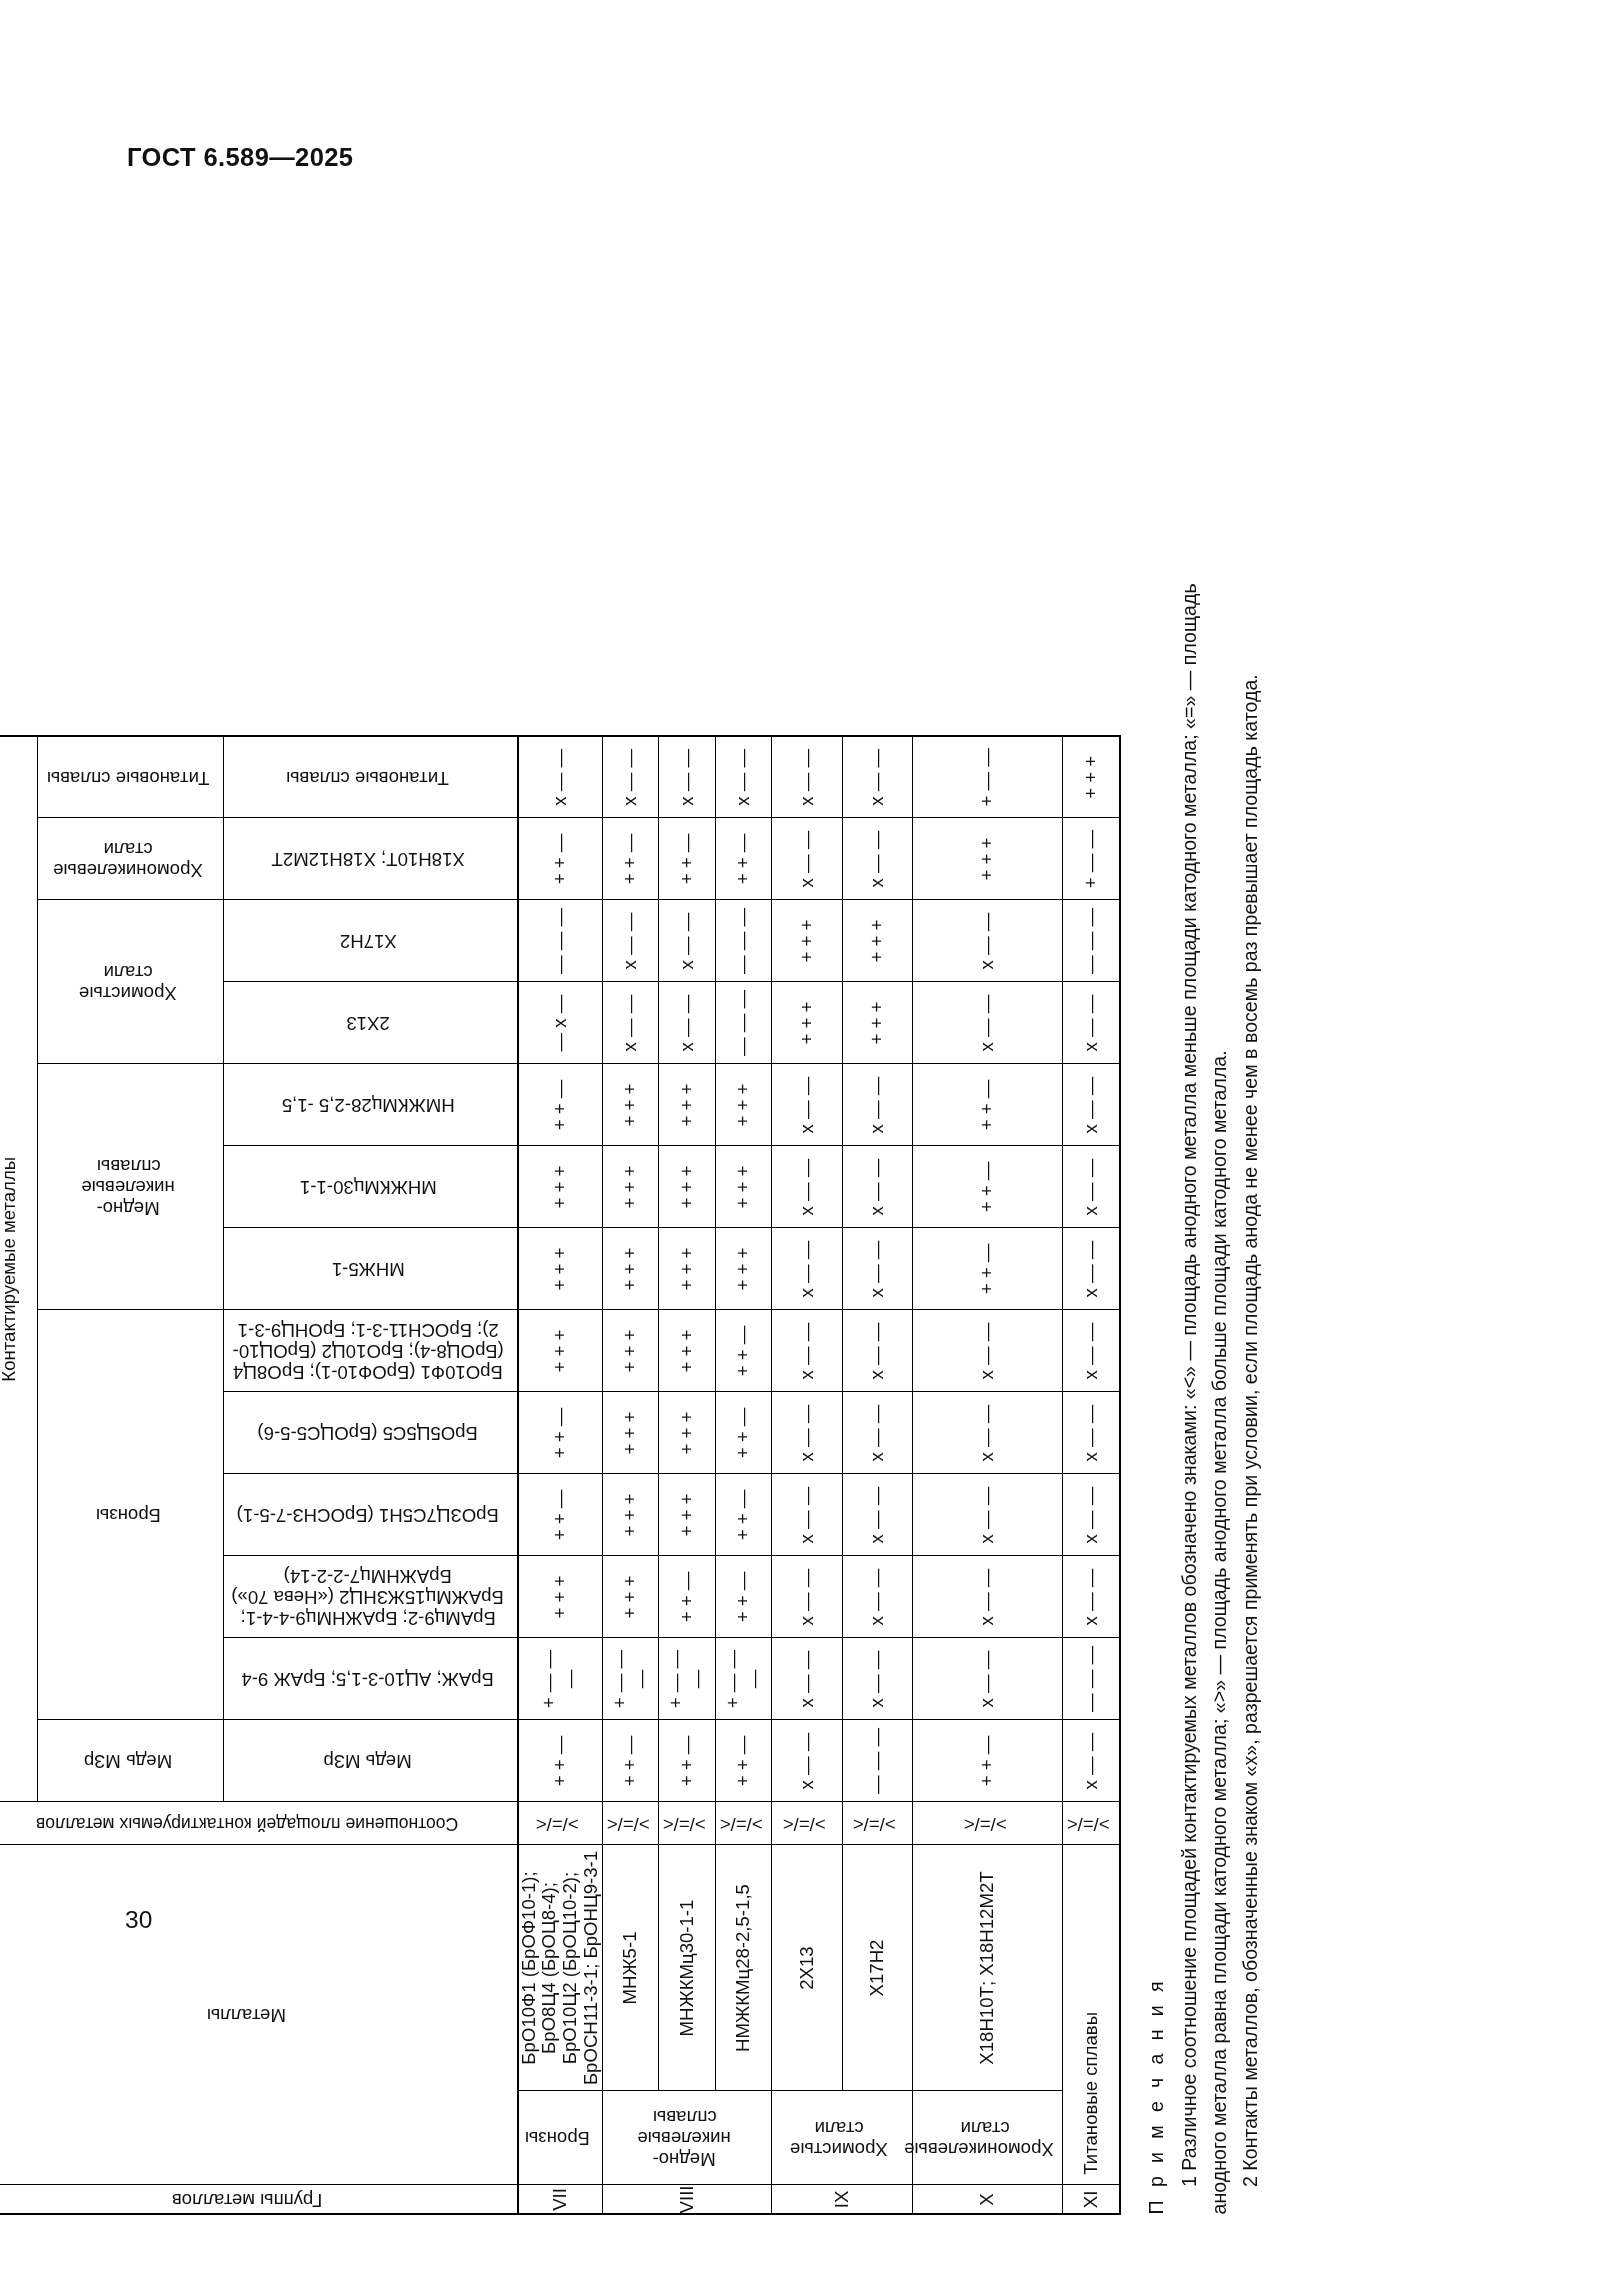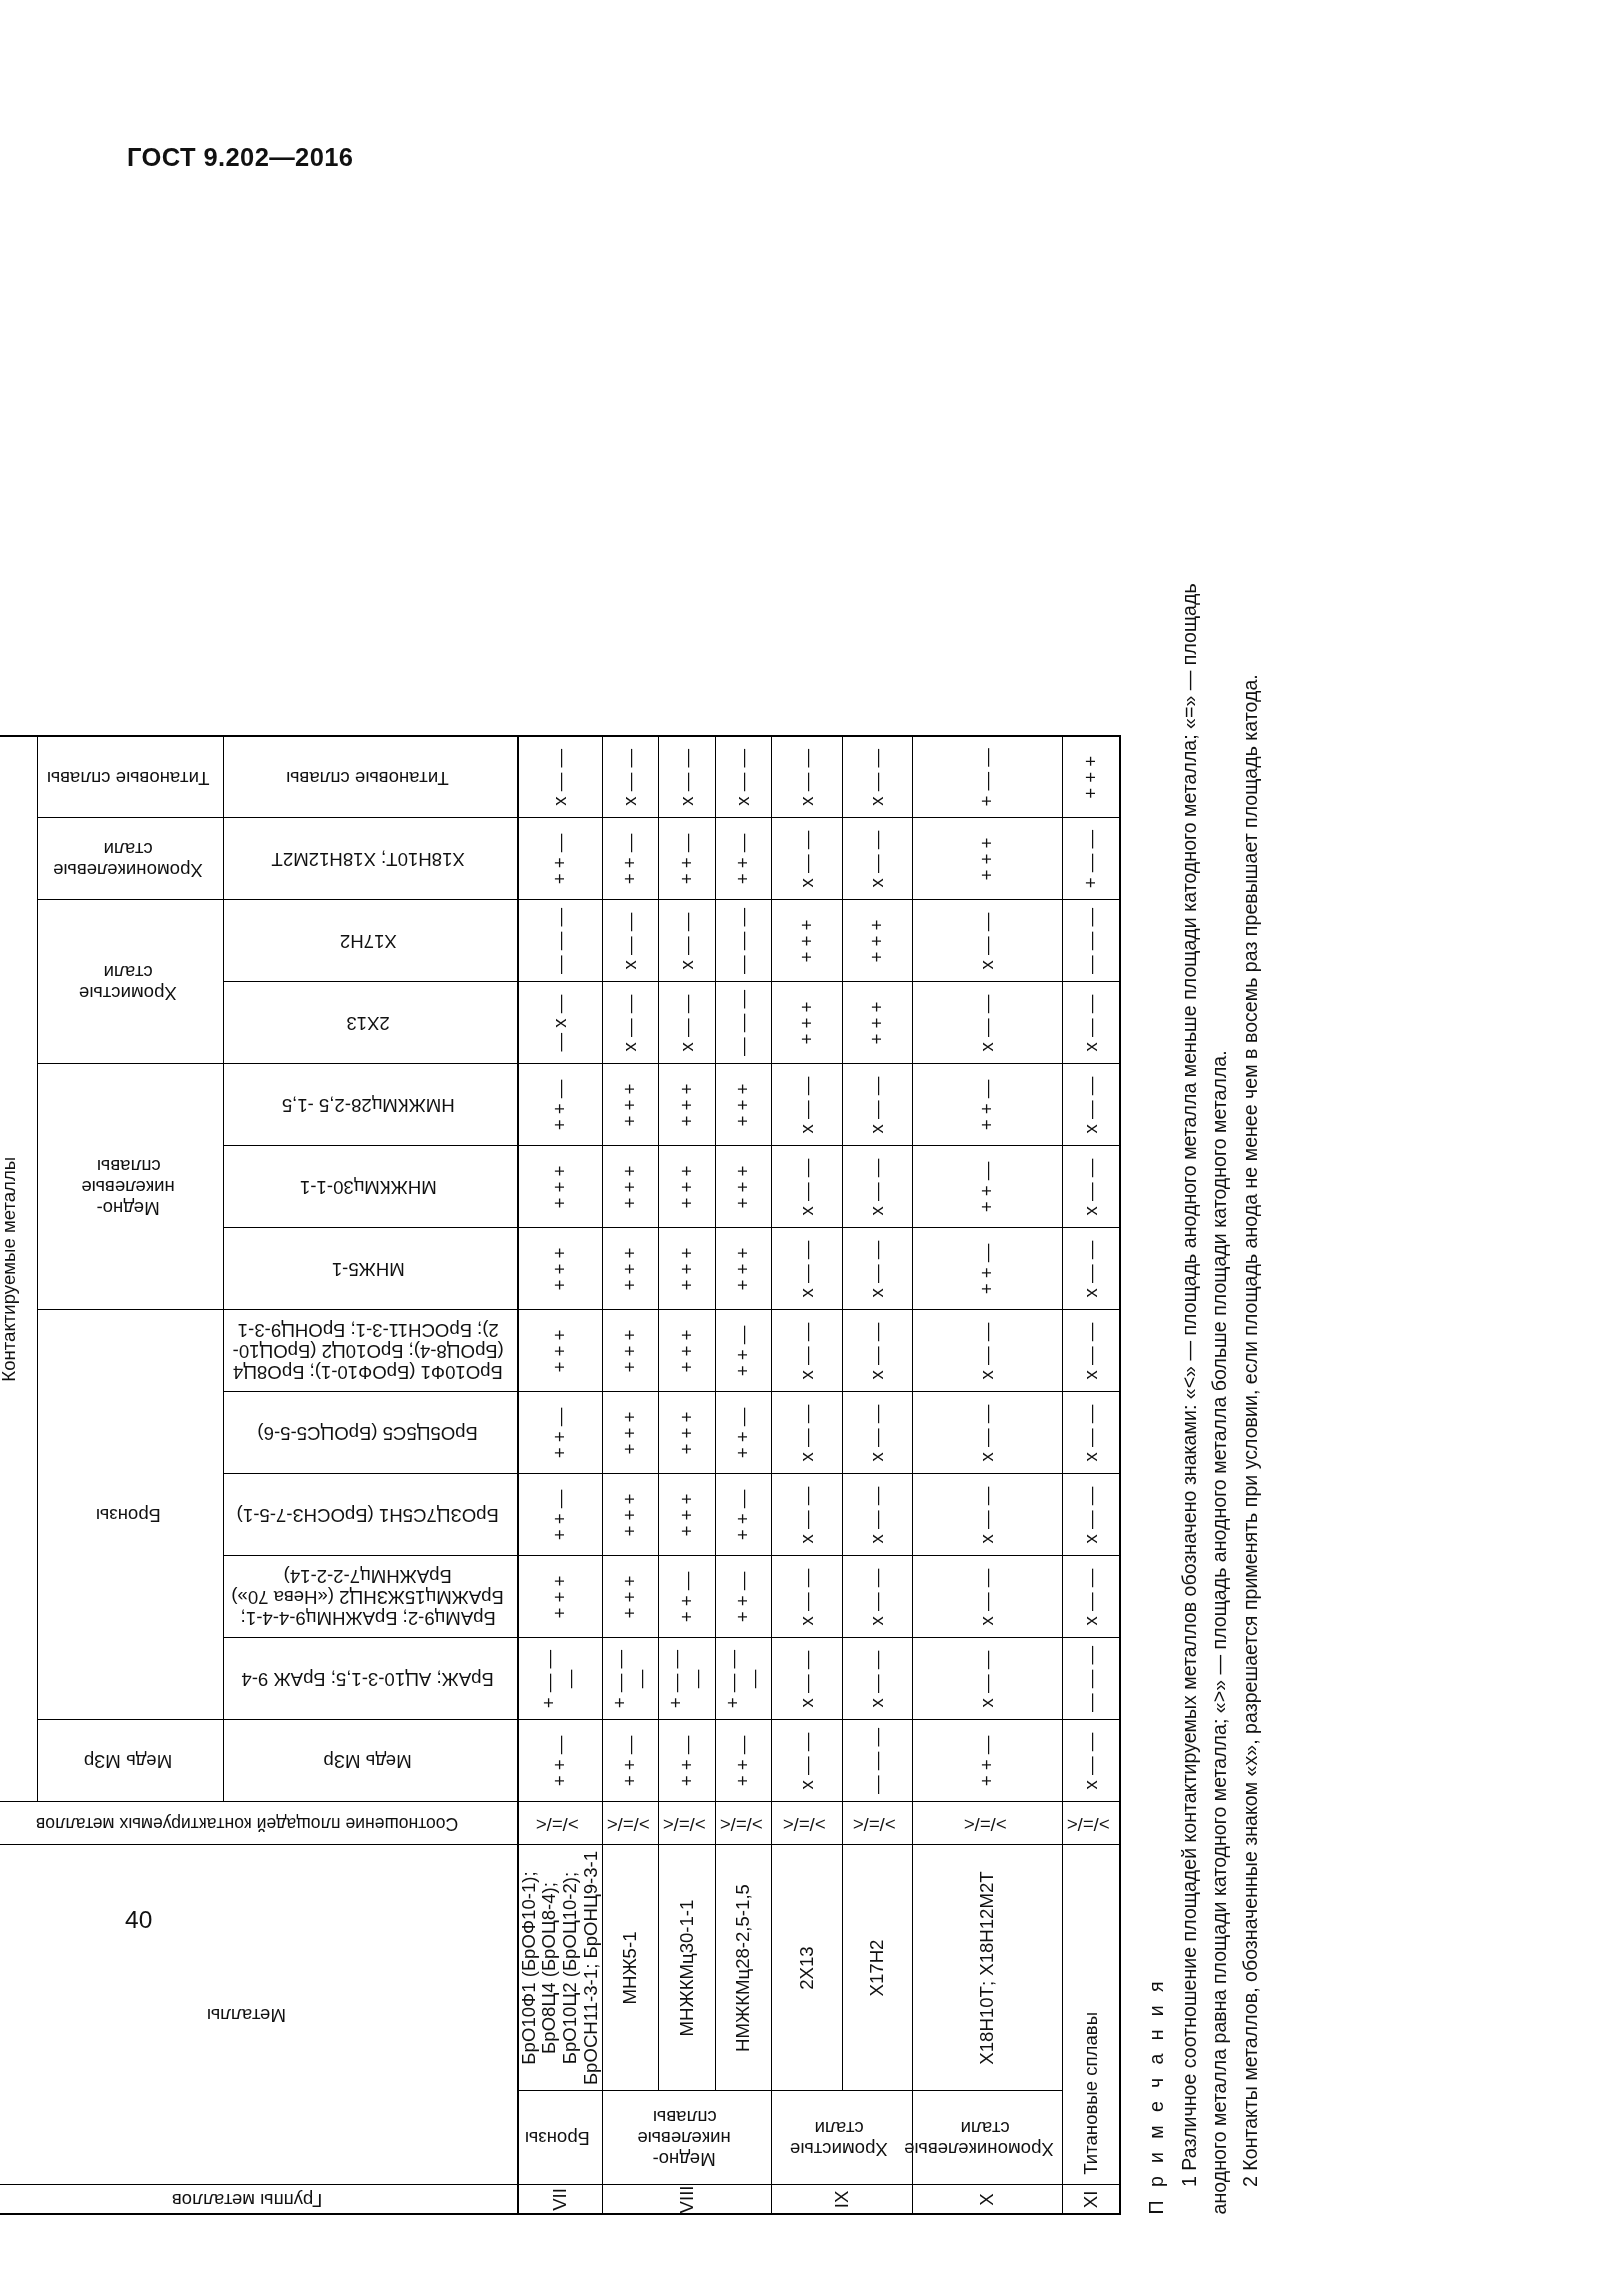--- a/index.html
+++ b/index.html
@@ -83,22 +83,22 @@
   .notes p{margin:0 0 2px 0;}
   .ind{text-indent:27.4px;}
 
   .colgrp-label{font-size:18.6px;}
 </style>
 </head>
 <body>
 
 <div class="page">
 
-  <div class="runhead">ГОСТ 9.202—2016</div>
-  <div class="folio">40</div>
+  <div class="runhead">ГОСТ 6.589—2025</div>
+  <div class="folio">30</div>
 
   <div class="landscape">
     <div class="ls-inner">
 
       <table class="gost">
         <colgroup>
           <col style="width:29px">
             <col style="width:94px">
             <col style="width:245px">
           <col style="width:43px">

